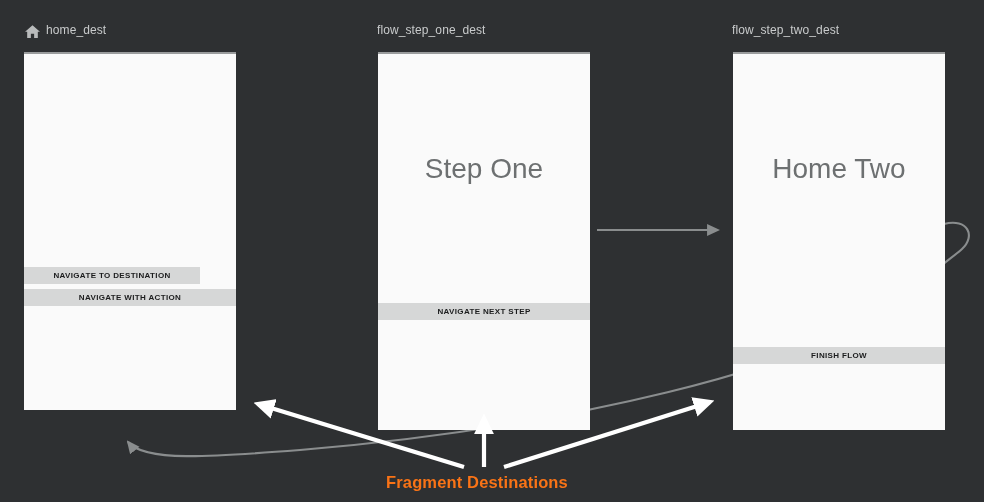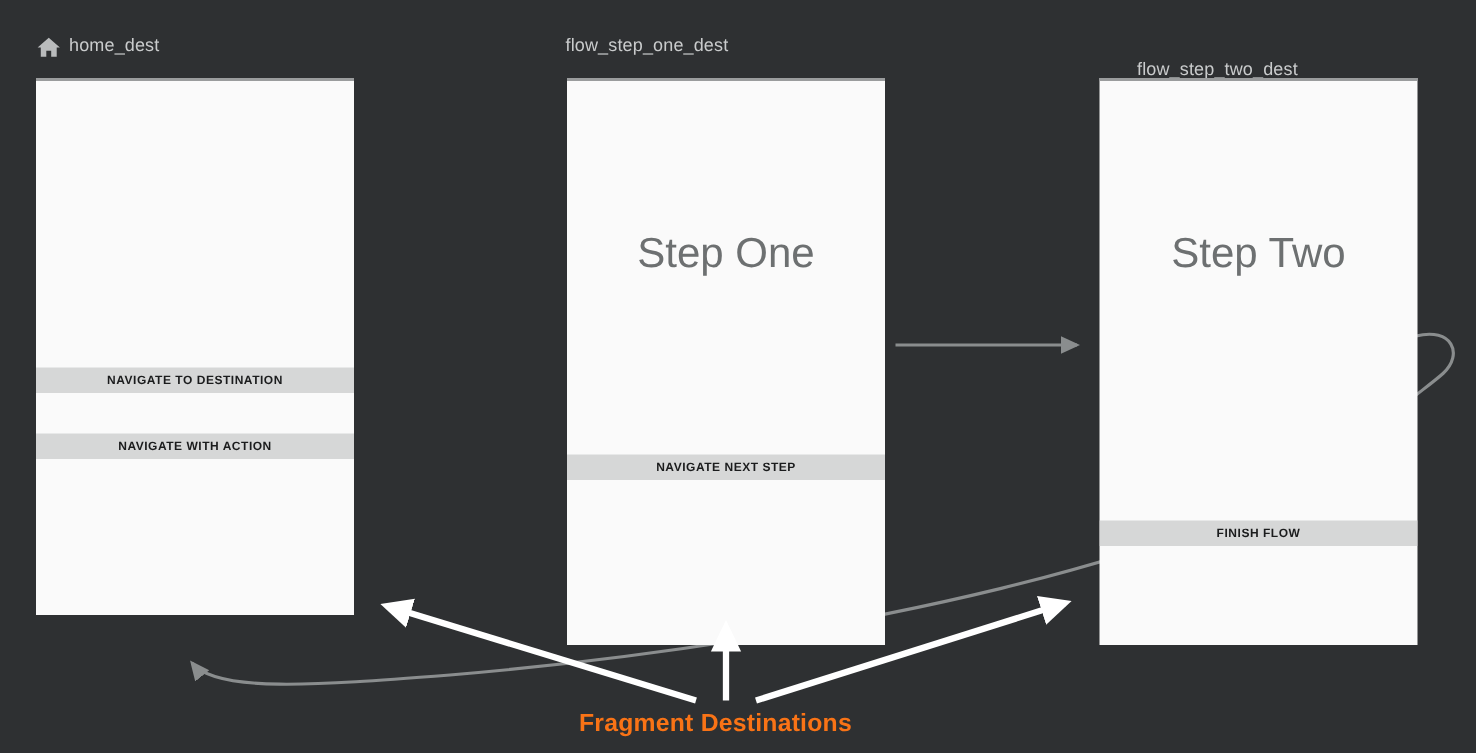--- a/index.html
+++ b/index.html
@@ -128,43 +128,43 @@
     <div class="dest-label" style="left:0px; top:0px;">
       <span class="home-icon">
         <svg viewBox="0 0 24 24" width="17" height="17" aria-hidden="true">
           <path d="M12 3 L22.5 12.2 L19.5 12.2 L19.5 21 L14.3 21 L14.3 15.2 L9.7 15.2 L9.7 21 L4.5 21 L4.5 12.2 L1.5 12.2 Z" fill="#b9bbbc"></path>
         </svg>
       </span>
       <span>home_dest</span>
     </div>
 
     <div class="phone" style="left:0px; top:32px; width:212px; height:358px;">
-      <div class="frag-btn" style="left:0px; top:191px; width:212px;">NAVIGATE TO DESTINATION</div>
+      <div class="frag-btn" style="left:0px; top:213px; width:176px;">NAVIGATE TO DESTINATION</div>
       <div class="frag-btn" style="left:0px; top:235px; width:212px;">NAVIGATE WITH ACTION</div>
     </div>
   </div>
 
   <div class="dest" style="left:378px; top:20px; width:255px; height:390px;">
     <div class="dest-label" style="left:-1px; top:0px;">
       <span>flow_step_one_dest</span>
     </div>
 
     <div class="phone" style="left:0px; top:32px; width:212px; height:378px;">
       <div class="phone-title" style="top:101px; font-size:28px;">Step One</div>
       <div class="frag-btn" style="left:0px; top:249px; width:212px;">NAVIGATE NEXT STEP</div>
     </div>
   </div>
 
   <div class="dest" style="left:733px; top:20px; width:212px; height:390px;">
-    <div class="dest-label" style="left:-1px; top:16px;margin-left:26px;">
+    <div class="dest-label" style="left:-1px; top:0px;">
       <span>flow_step_two_dest</span>
     </div>
 
     <div class="phone" style="left:0px; top:32px; width:212px; height:378px;">
-      <div class="phone-title" style="top:101px; font-size:28px;">Step Two</div>
+      <div class="phone-title" style="top:101px; font-size:28px;">Home Two</div>
       <div class="frag-btn" style="left:0px; top:249px; width:212px;margin-top:44px;">FINISH FLOW</div>
     </div>
   </div>
 
   <svg class="layer" id="callouts" viewBox="0 0 984 502">
     <defs>
       <marker id="white-arrow" viewBox="0 0 10 10" refX="7.8" refY="5" markerWidth="5.0" markerHeight="5.0" orient="auto-start-reverse">
         <path d="M 0 0.2 L 10 5 L 0 9.8 z" fill="#ffffff"></path>
       </marker>
     </defs>

